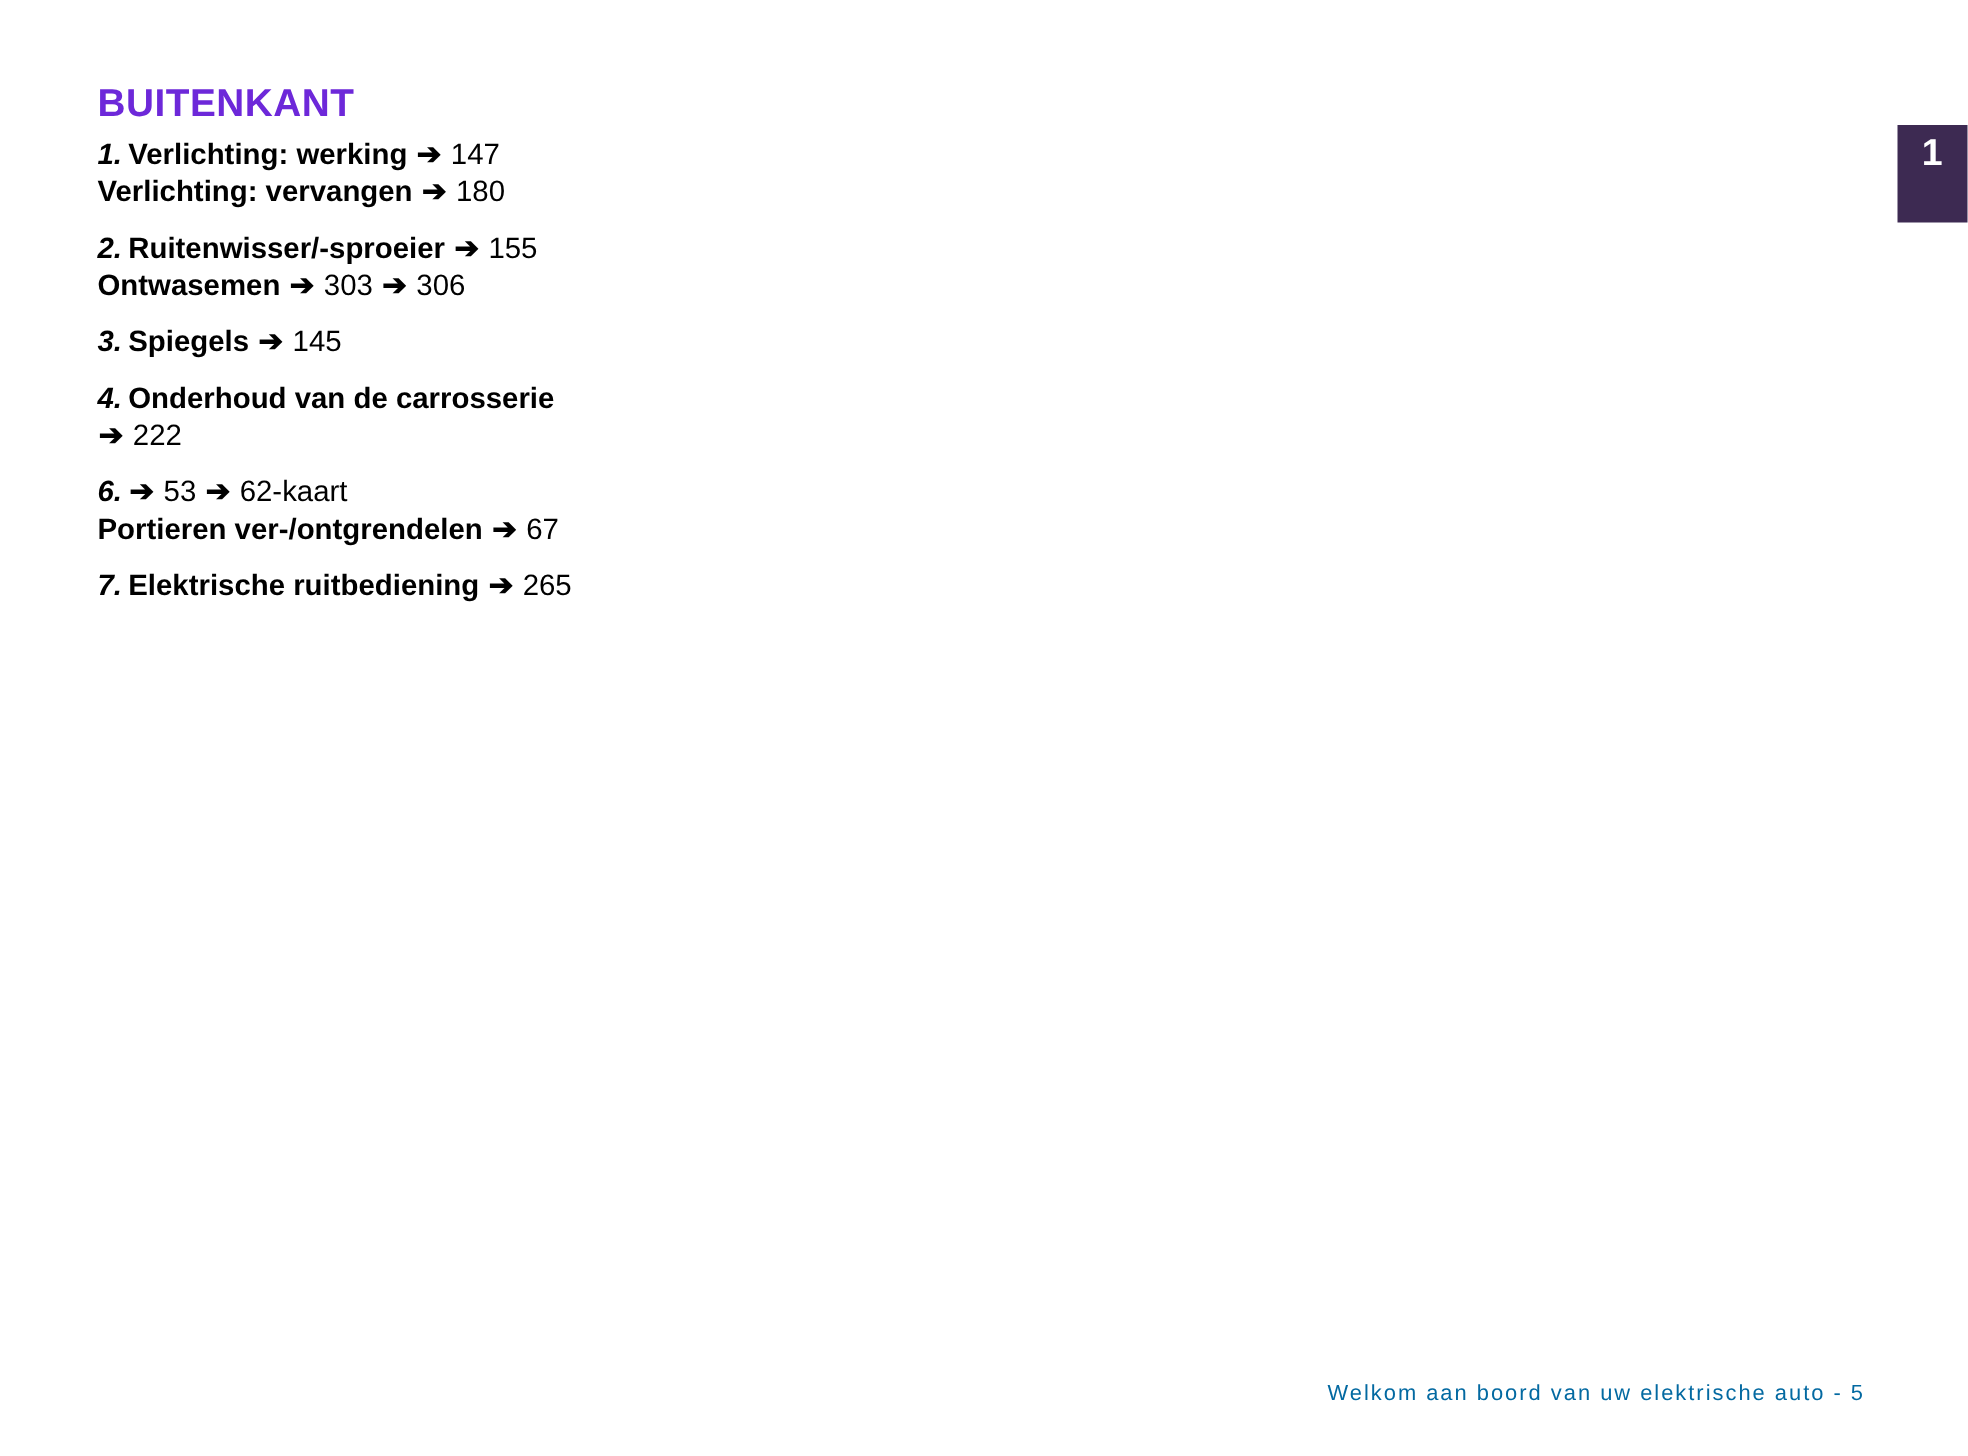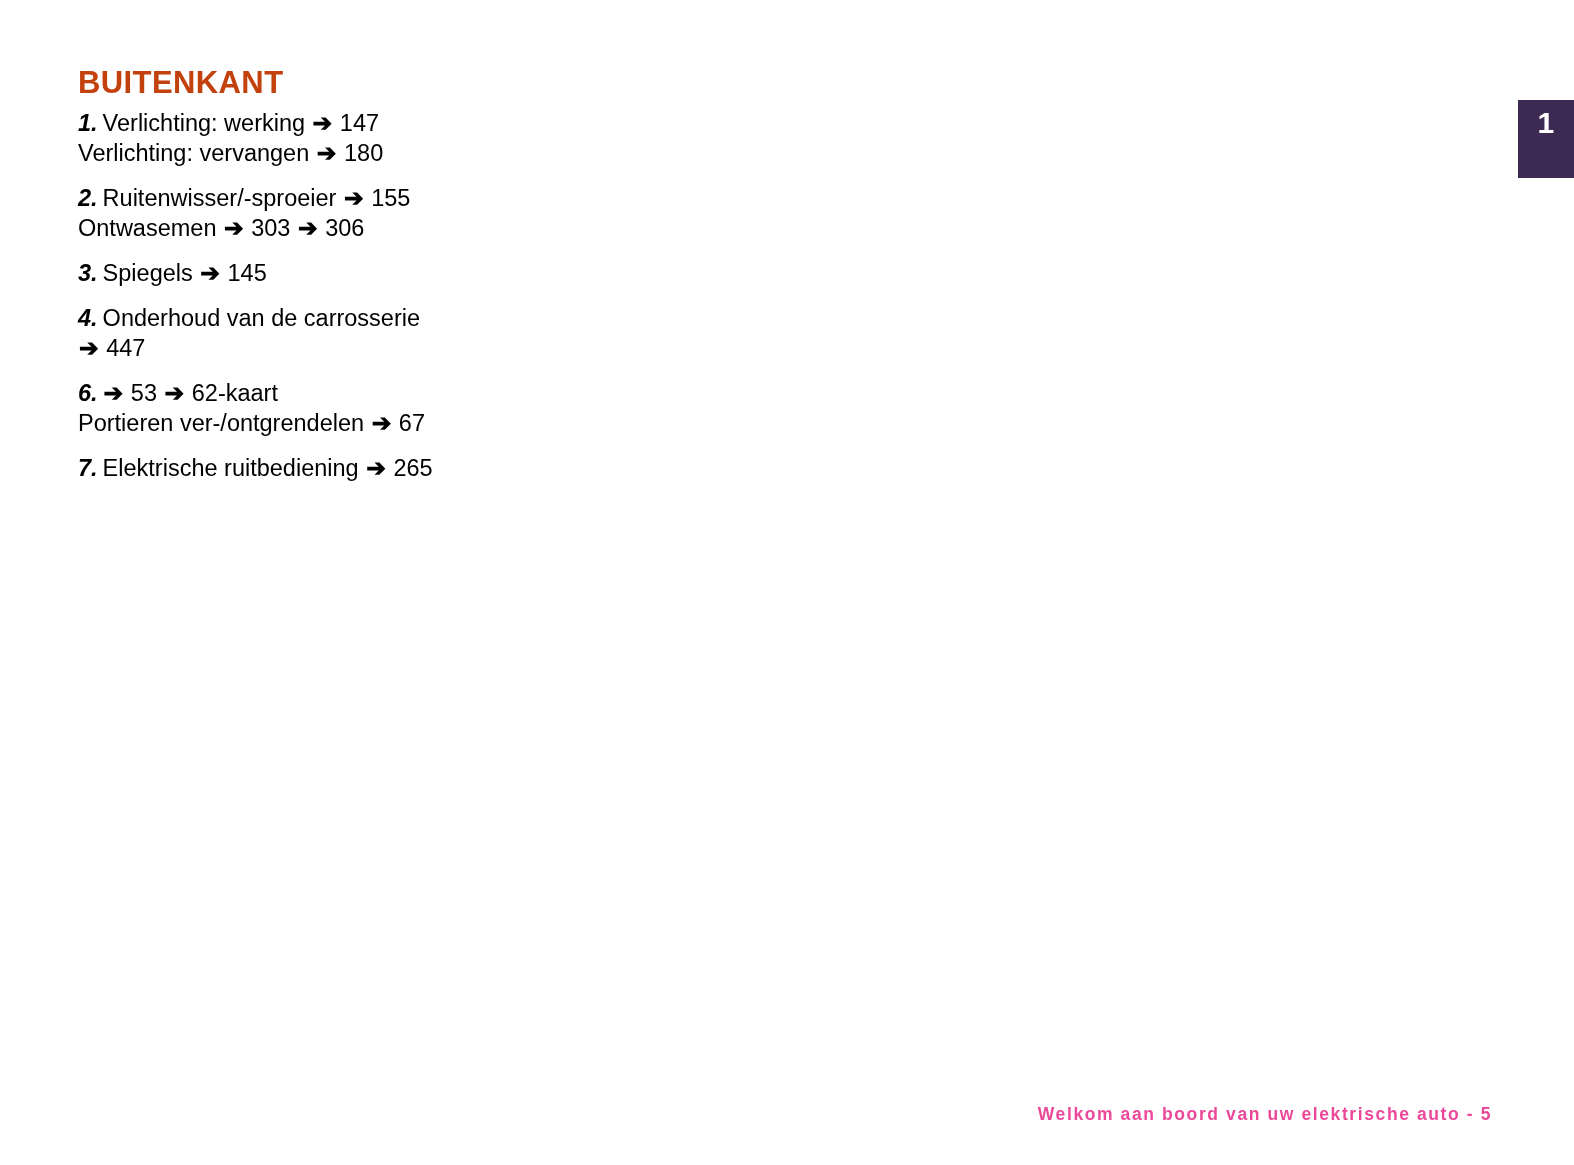--- a/index.html
+++ b/index.html
@@ -39,21 +39,21 @@
   }
 
   
   .page-title {
     position: absolute;
     left: 78px;
     top: 44px;
     font-size: 31px;
     font-weight: bold;
     letter-spacing: 0.4px;
-    color: #c2410c;
+    color: #6d28d9;
   }
 
   
   .legend-list {
     position: absolute;
     left: 78px;
     top: 108px;
     width: 840px;
   }
   .legend-entry {
@@ -64,40 +64,40 @@
     line-height: 30px;
     color: #000000;
     white-space: nowrap;
   }
   .legend-line .idx {
     font-weight: bold;
     font-style: italic;
     margin-right: 5px;
   }
   .legend-line .txt {
-    font-weight: 400;
+    font-weight: 700;
   }
   .legend-line .ref {
     font-weight: normal;
   }
   .arrow {
     font-weight: bold;
     display: inline-block;
     padding: 0 1px;
   }
 
   
   .footer {
     position: absolute;
     right: 82px;
     bottom: 40px;
     font-size: 17.5px;
-    font-weight: bold;
+    font-weight: normal;
     letter-spacing: 1.6px;
-    color: #ec4899;
+    color: #0369a1;
     white-space: nowrap;
   }
 </style>
 </head>
 <body>
 
 <div class="chapter-tab">
   <span class="num">1</span>
 </div>
 
@@ -110,21 +110,21 @@
     </div>
     <div class="legend-entry">
       <div class="legend-line"><span class="idx">2.</span><span class="txt">Ruitenwisser/-sproeier</span> <span class="arrow">➔</span> <span class="ref">155</span></div>
       <div class="legend-line"><span class="txt">Ontwasemen</span> <span class="arrow">➔</span> <span class="ref">303</span> <span class="arrow">➔</span> <span class="ref">306</span></div>
     </div>
     <div class="legend-entry">
       <div class="legend-line"><span class="idx">3.</span><span class="txt">Spiegels</span> <span class="arrow">➔</span> <span class="ref">145</span></div>
     </div>
     <div class="legend-entry">
       <div class="legend-line"><span class="idx">4.</span><span class="txt">Onderhoud van de carrosserie</span> </div>
-      <div class="legend-line"><span class="arrow">➔</span> <span class="ref">447</span></div>
+      <div class="legend-line"><span class="arrow">➔</span> <span class="ref">222</span></div>
     </div>
     <div class="legend-entry">
       <div class="legend-line"><span class="idx">6.</span><span class="arrow">➔</span> <span class="ref">53</span> <span class="arrow">➔</span> <span class="ref">62-kaart</span></div>
       <div class="legend-line"><span class="txt">Portieren ver-/ontgrendelen</span> <span class="arrow">➔</span> <span class="ref">67</span></div>
     </div>
     <div class="legend-entry">
       <div class="legend-line"><span class="idx">7.</span><span class="txt">Elektrische ruitbediening</span> <span class="arrow">➔</span> <span class="ref">265</span></div>
     </div>
   </div>
 

